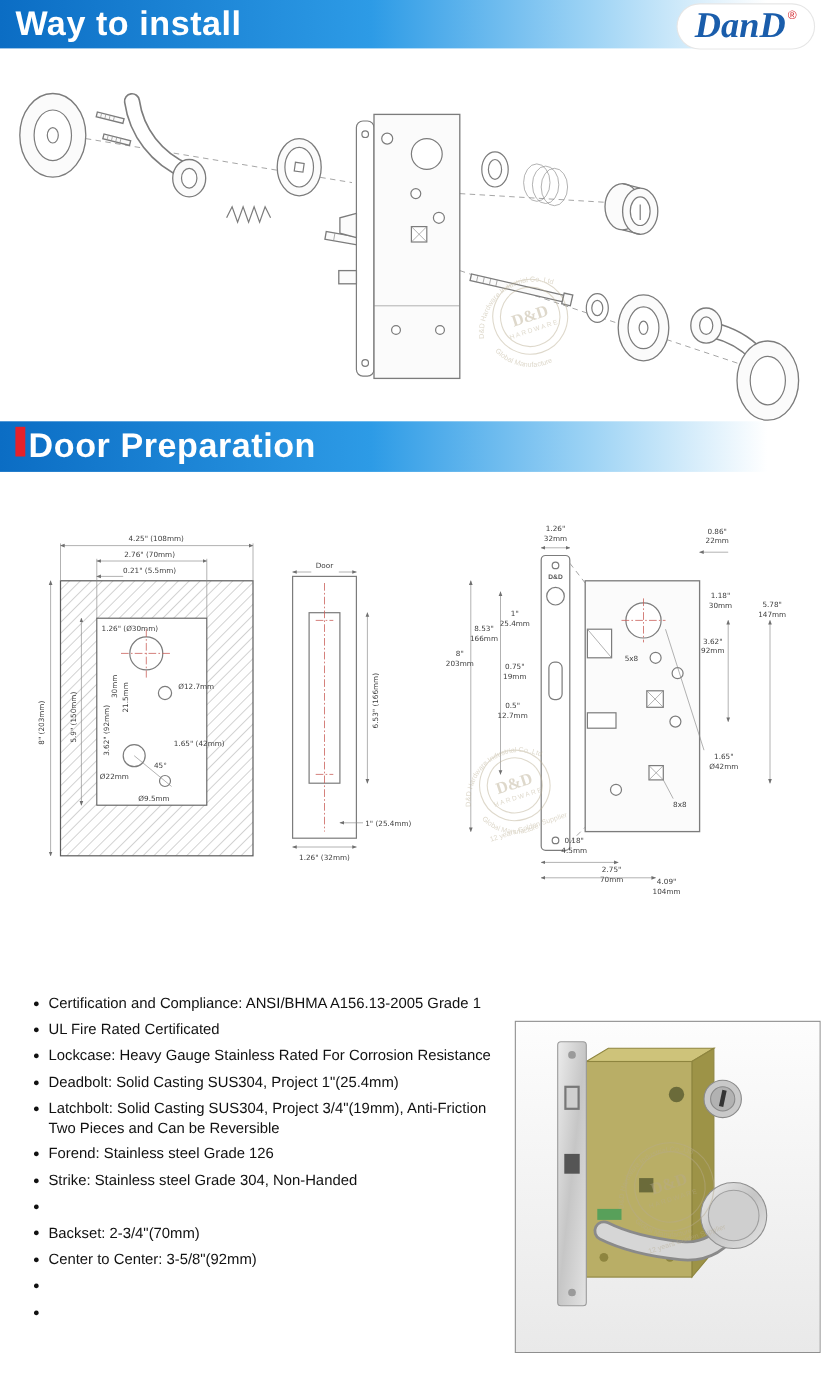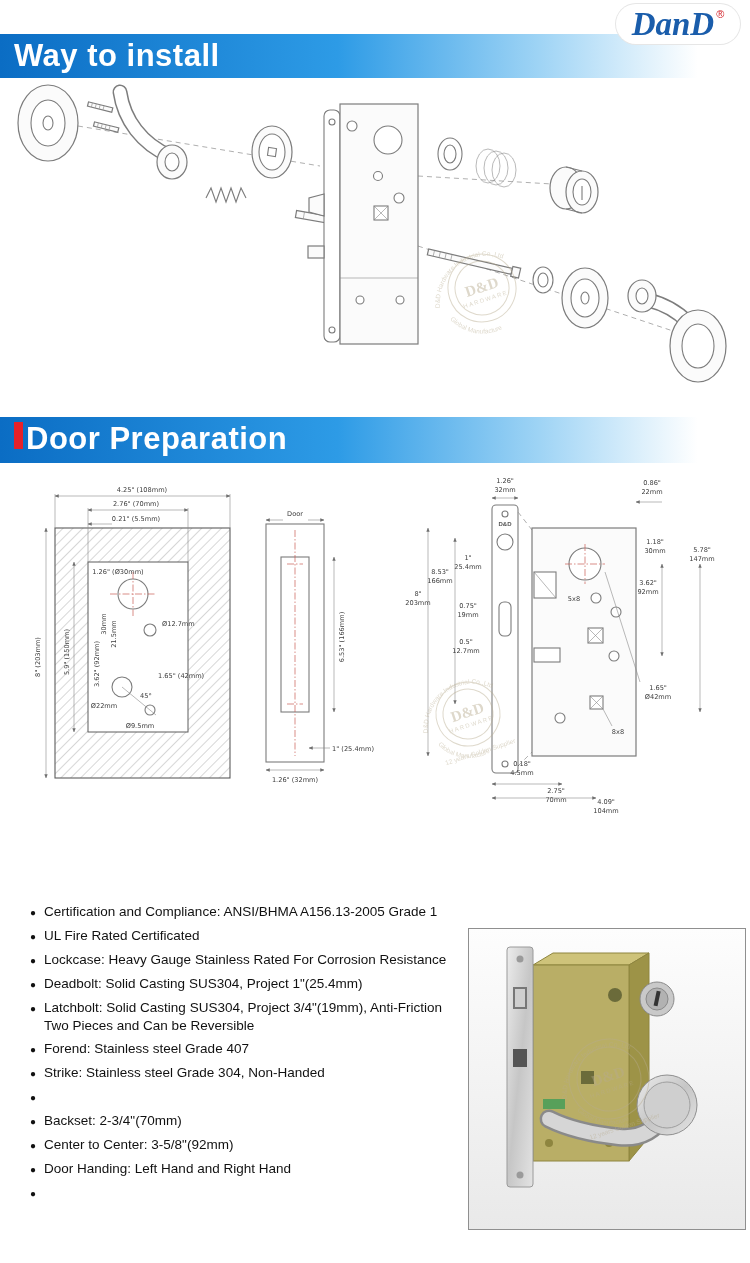--- a/index.html
+++ b/index.html
@@ -1,21 +1,21 @@
 <!DOCTYPE html>
 <html><head>
 <meta charset="utf-8">
 <style>
   html,body{margin:0;padding:0;background:#fff;}
   .page{position:relative;width:750px;height:1263px;background:#fff;overflow:hidden;
         font-family:"Liberation Sans",sans-serif;}
 
   
   .banner{position:absolute;left:0;width:100%;height:44px;
-          background:linear-gradient(90deg,#0b6dc4 0%,#2d9be6 45%,#9fd4f5 72%,#ffffff 93%);margin-top:34px;}
+          background:linear-gradient(90deg,#0b6dc4 0%,#2d9be6 45%,#9fd4f5 72%,#ffffff 93%);}
   .banner1{top:0;}
   .banner2{top:383px;height:46px;}
   .banner h1{margin:0;padding:4px 0 0 14px;font-weight:bold;font-size:31px;color:#fff;
              letter-spacing:.5px;font-family:"Liberation Sans",sans-serif;}
   .red-chip{display:inline-block;width:9px;height:27px;background:#e62129;margin-right:3px;}
 
   
   .logo{position:absolute;top:4px;right:10px;width:124px;height:40px;background:#fff;
         border-radius:22px;display:flex;align-items:center;justify-content:center;
         box-shadow:0 0 0 1px #e6e6e6;}
@@ -391,40 +391,39 @@
     <li>
         <span class="bullet">●</span>
         <span>Deadbolt: Solid Casting SUS304, Project 1"(25.4mm)</span>
       </li>
     <li>
         <span class="bullet">●</span>
         <span>Latchbolt: Solid Casting SUS304, Project 3/4"(19mm), Anti-Friction Two Pieces and Can be Reversible</span>
       </li>
     <li>
         <span class="bullet">●</span>
-        <span>Forend: Stainless steel Grade 407</span>
+        <span>Forend: Stainless steel Grade 126</span>
       </li>
     <li>
         <span class="bullet">●</span>
         <span>Strike: Stainless steel Grade 304, Non-Handed</span>
       </li>
     <li>
         <span class="bullet">●</span>
       </li>
     <li>
         <span class="bullet">●</span>
         <span>Backset: 2-3/4"(70mm)</span>
       </li>
     <li>
         <span class="bullet">●</span>
         <span>Center to Center: 3-5/8"(92mm)</span>
       </li>
     <li>
         <span class="bullet">●</span>
-        <span>Door Handing: Left Hand and Right Hand</span>
       </li>
     <li>
         <span class="bullet">●</span>
       </li>
   </ul>
 
   <div class="photo">
     <svg viewBox="0 0 276 300" width="276" height="300">
       <defs>
         <linearGradient id="bgG" x1="0" y1="0" x2="0" y2="1">

